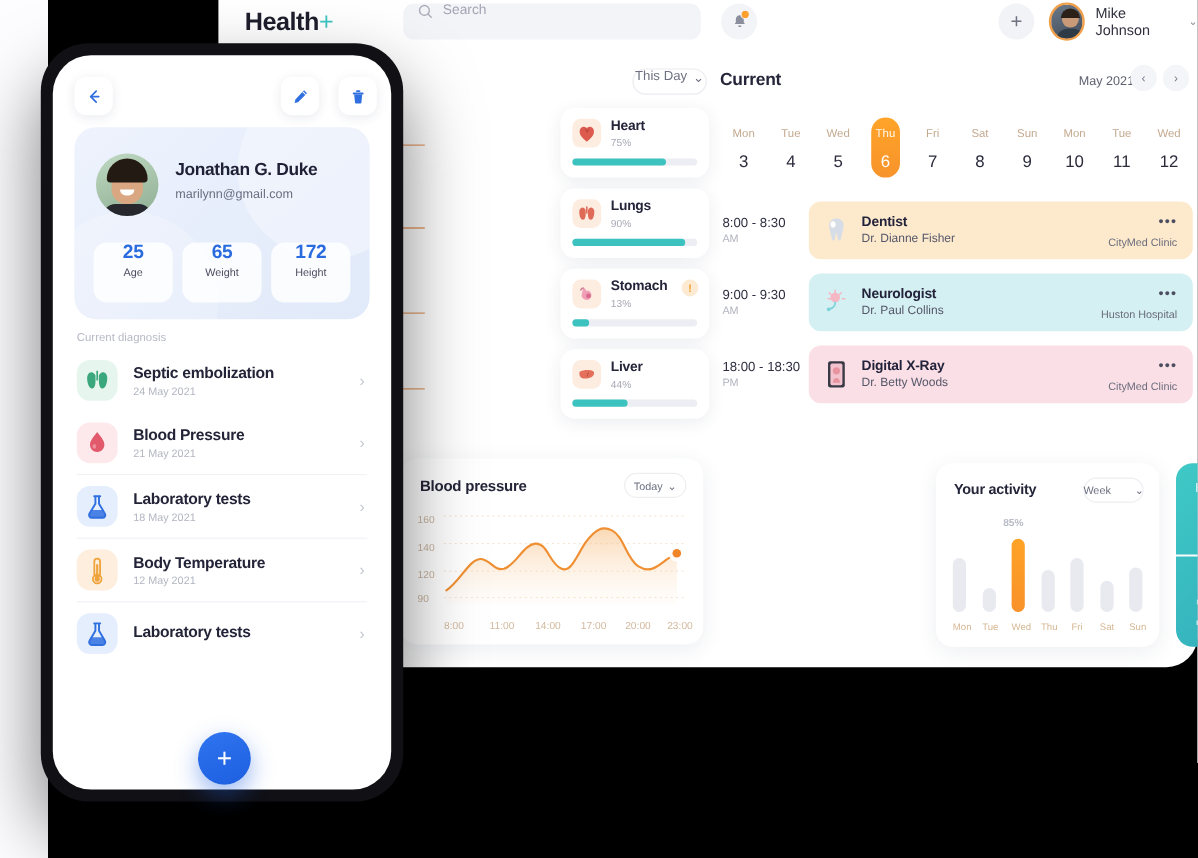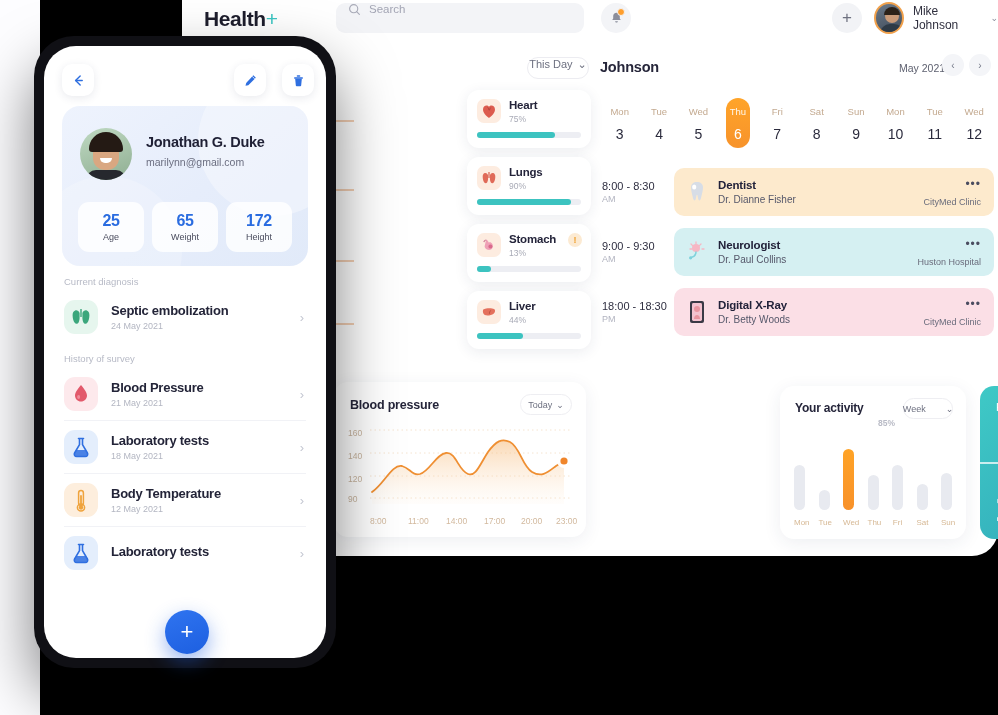--- a/index.html
+++ b/index.html
@@ -151,21 +151,21 @@
   .week-sel {
     position: absolute; right: 13px; top: 12px; width: 50px; height: 21px;
     border: 1px solid #eeeef2; border-radius: 11px; display: flex; align-items: center;
     justify-content: center; gap: 20px; font-size: 9px; color: #6d7080;
   }
   .bars { position: absolute; left: 14px; top: 52px; width: 158px; height: 72px; display: flex; align-items: flex-end; justify-content: space-between; }
   .bar { width: 11px; border-radius: 6px; background: #e8eaf0; }
   .bar.hi { background: linear-gradient(180deg,#ffa326,#f8912a); }
   .barlabels { position: absolute; left: 14px; bottom: 12px; width: 158px; display: flex; justify-content: space-between; }
   .barlabels span { width: 11px; text-align: center; font-size: 8px; color: #d6b894; }
-  .act-pct { position: absolute; left: 56px; top: 32px; font-size: 8.5px; color: #b9bbc6; font-weight:600;margin-left:42px;}
+  .act-pct { position: absolute; left: 56px; top: 44px; font-size: 8.5px; color: #b9bbc6; font-weight:600;}
 
   .hr-card {
     position: absolute; left: 798px; top: 386px; width: 182px; height: 153px;
     border-radius: 14px; overflow: hidden;
     background: linear-gradient(135deg,#3fc9c6 0%,#35b2bd 55%,#2f9fb4 100%);
   }
   .hr-label { position: absolute; left: 16px; top: 15px; font-size: 11px; color: #ffffff; font-weight: 500; }
   .hr-val { position: absolute; left: 15px; bottom: 12px; font-size: 36px; color: #ffffff; font-weight: 700; letter-spacing: -1px; line-height:1; }
 
   
@@ -199,21 +199,21 @@
   }
   .pc-avatar .f-hair { position:absolute; left:9px; top:4px; width:34px; height:20px; border-radius:17px 17px 3px 3px; background:#241a14; }
   .pc-avatar .f-face { position:absolute; left:13px; top:12px; width:26px; height:30px; border-radius:13px 13px 12px 12px; background:#d9a781; }
   .pc-avatar .f-smile{ position:absolute; left:20px; top:30px; width:12px; height:5px; border-radius:0 0 8px 8px; background:#fff; }
   .pc-avatar .f-shirt{ position:absolute; left:6px; top:42px; width:40px; height:16px; border-radius:10px 10px 0 0; background:#26282e; }
   .pc-name { position: absolute; left: 84px; top: 28px; font-size: 14.5px; font-weight: 700; color: #1f2035; letter-spacing:-0.3px;}
   .pc-mail { position: absolute; left: 84px; top: 50px; font-size: 10.5px; color: #6b6e80; }
   .pc-stats { position: absolute; left: 16px; top: 96px; width: 214px; display: flex; justify-content: space-between; }
   .pc-stat {
     width: 66px; height: 50px; background: rgba(255,255,255,0.82); border-radius: 11px;
-    display: flex; flex-direction: column; align-items: center; justify-content: center;
+    display: flex; flex-direction: column; align-items: center; justify-content: flex-start;
   }
   .pc-val { font-size: 16px; font-weight: 700; color: #2a6ce0; letter-spacing:-0.3px;}
   .pc-lab { font-size: 9px; color: #4a4c5e; margin-top: 2px; }
 
   .section-lab { font-size: 9.5px; color: #b7bac6; margin: 0 0 4px 20px; }
   .list { position: absolute; left: 0; top: 230px; width: 282px; }
   .li-row { display: flex; align-items: center; padding: 9px 18px 9px 20px; position: relative; }
   .li-ico { width: 34px; height: 34px; border-radius: 11px; flex: none; position: relative; margin-right: 13px; }
   .li-name { font-size: 13px; font-weight: 700; color: #232438; letter-spacing:-0.25px;}
   .li-date { font-size: 9px; color: #b3b6c2; margin-top: 3px; }
@@ -387,21 +387,21 @@
             <div class="organ-name">Liver</div>
             <div class="organ-pct">44%</div>
           </div>
         </div>
         <div class="bar-track">
             <div class="bar-fill" style="width:44%"></div>
           </div>
       </div>
     </div>
 
-    <div class="cal-title">Johnson</div>
+    <div class="cal-title">Current</div>
     <div class="cal-month">May 2021</div>
     <div class="cal-nav cal-prev">‹</div>
     <div class="cal-nav cal-next">›</div>
 
     <div class="cal-days">
       <div class="cal-day">
           <div class="cal-dow">Mon</div>
           <div class="cal-num">3</div>
         </div>
       <div class="cal-day">
@@ -658,21 +658,20 @@
               <path d="M18.4 13c.8-2 2.8-3.2 4.4-2.5 1.8.7 2.7 2.5 2.6 5-.1 3-.9 5.9-2.1 7.3-1 1.3-3 1.1-3.9-.4-.7-1.2-1-3.1-1-5.1z" fill="#3ba77c"></path>
             </svg>
         </div>
         <div>
           <div class="li-name">Septic embolization</div>
           <div class="li-date">24 May 2021</div>
         </div>
         <div class="li-chev">›</div>
       </div>
 
-      <div class="section-lab" style="margin-top:10px">History of survey</div>
 
       <div class="li-row">
         <div class="li-ico" style="background:#fde9ec">
           <svg width="34" height="34" viewBox="0 0 34 34">
               <path d="M17 8c3.5 4.4 6 7.4 6 10.6 0 3.4-2.7 6-6 6s-6-2.6-6-6c0-3.2 2.5-6.2 6-10.6z" fill="#e2596b"></path>
               <ellipse cx="14.6" cy="20" rx="1.5" ry="2" fill="#f39aa7" opacity="0.8"></ellipse>
             </svg>
         </div>
         <div>
           <div class="li-name">Blood Pressure</div>

